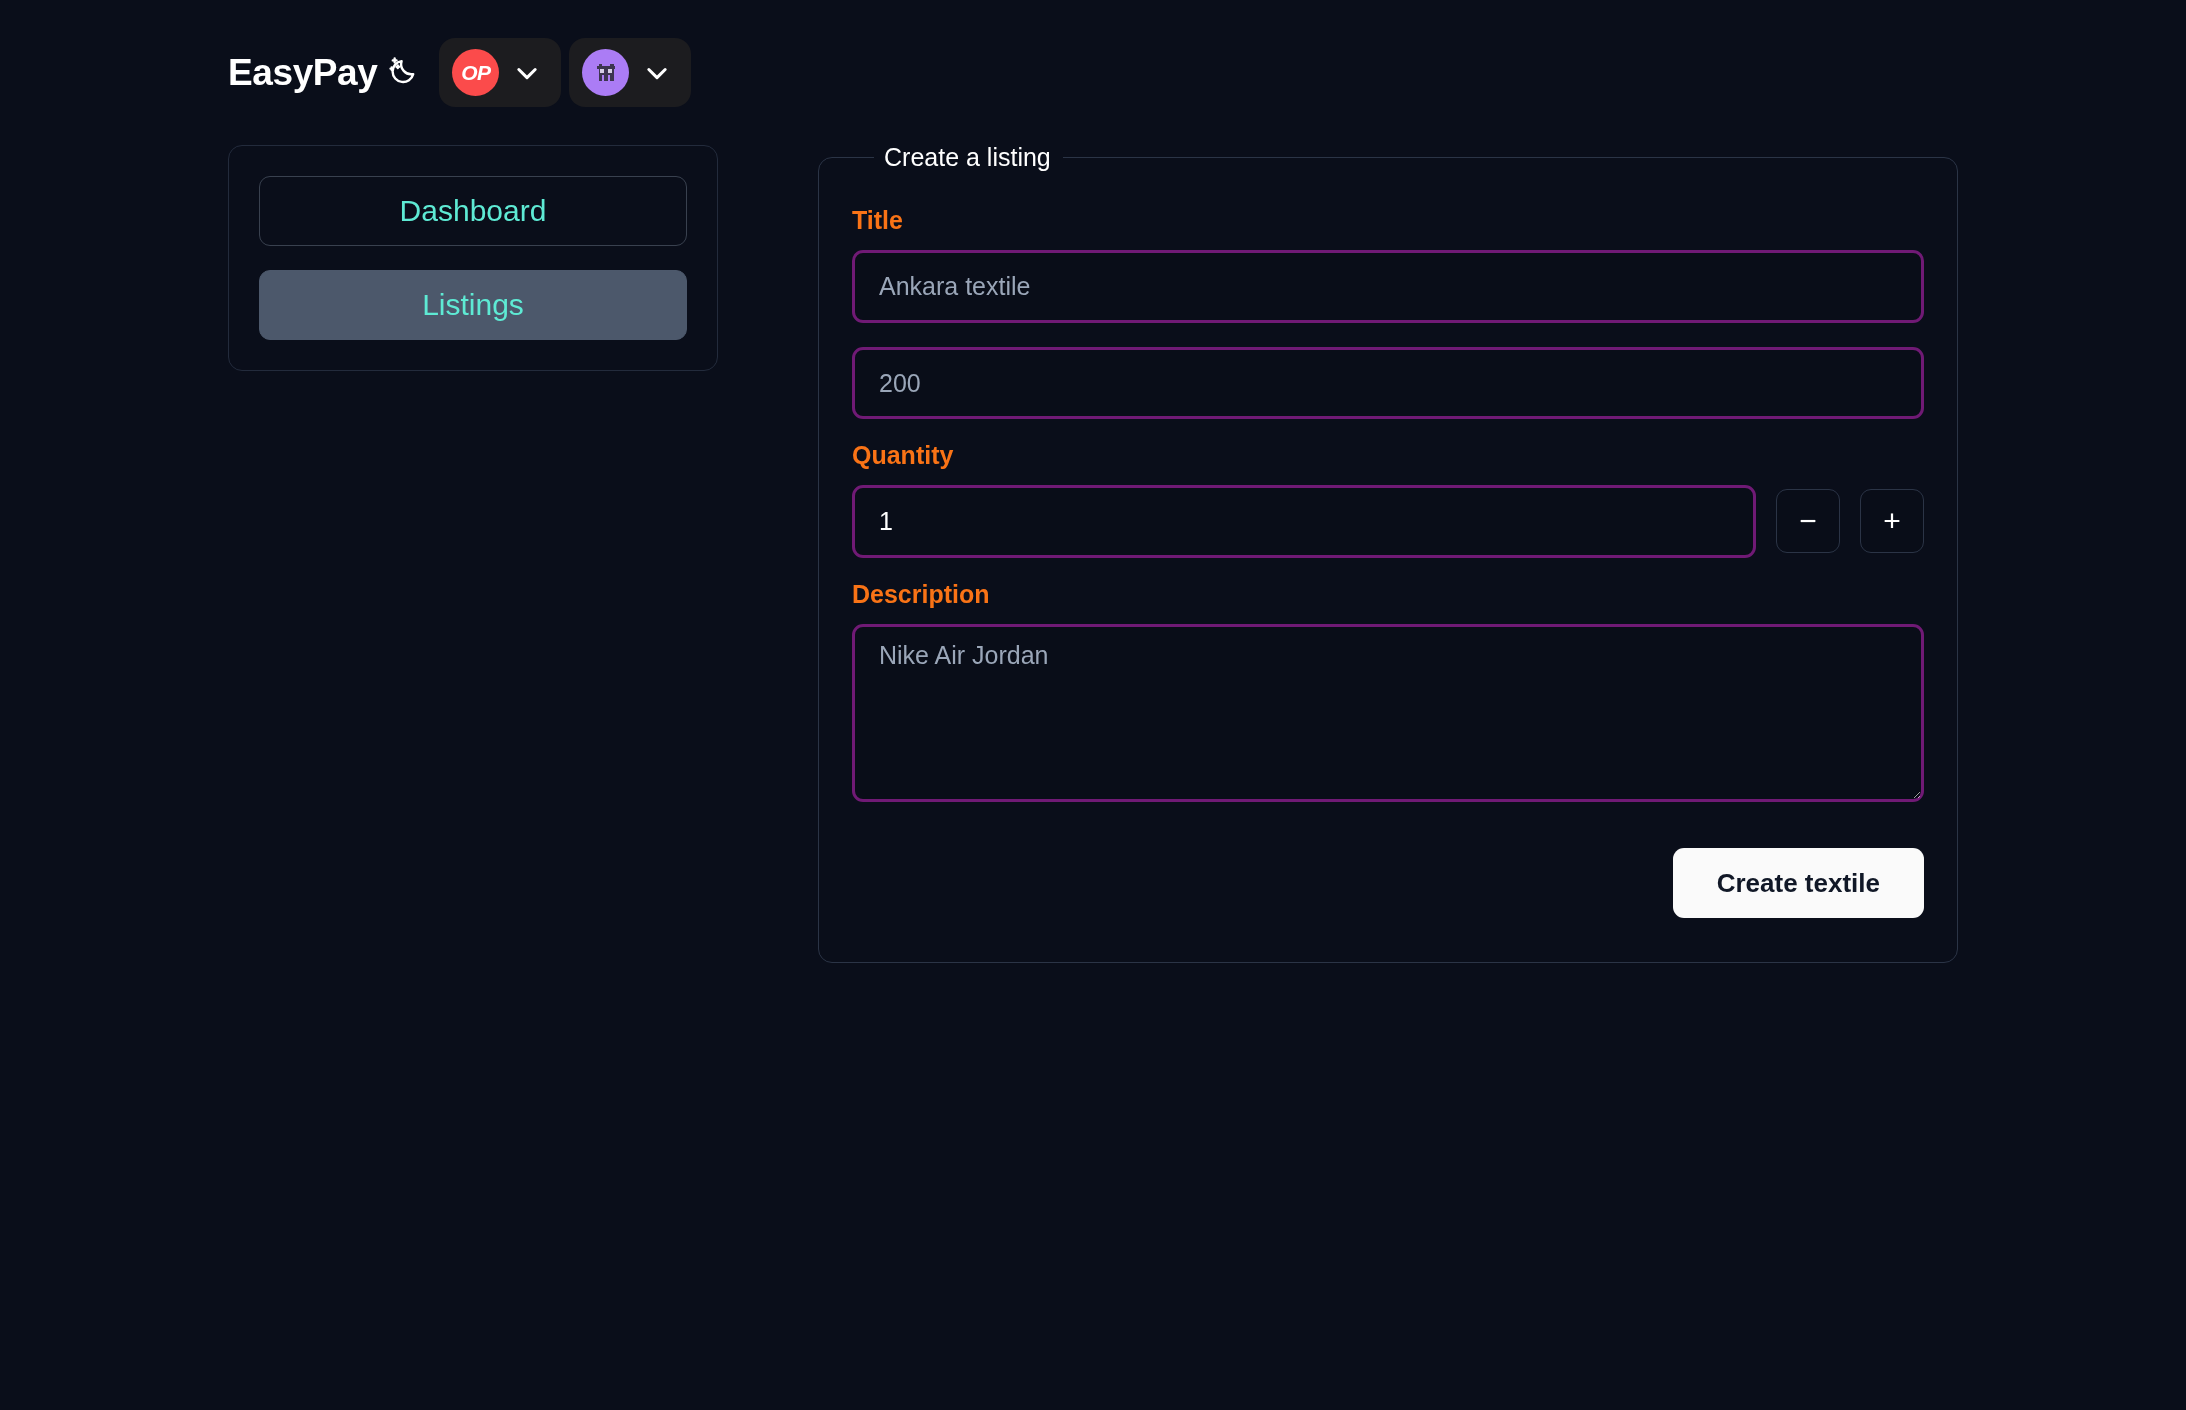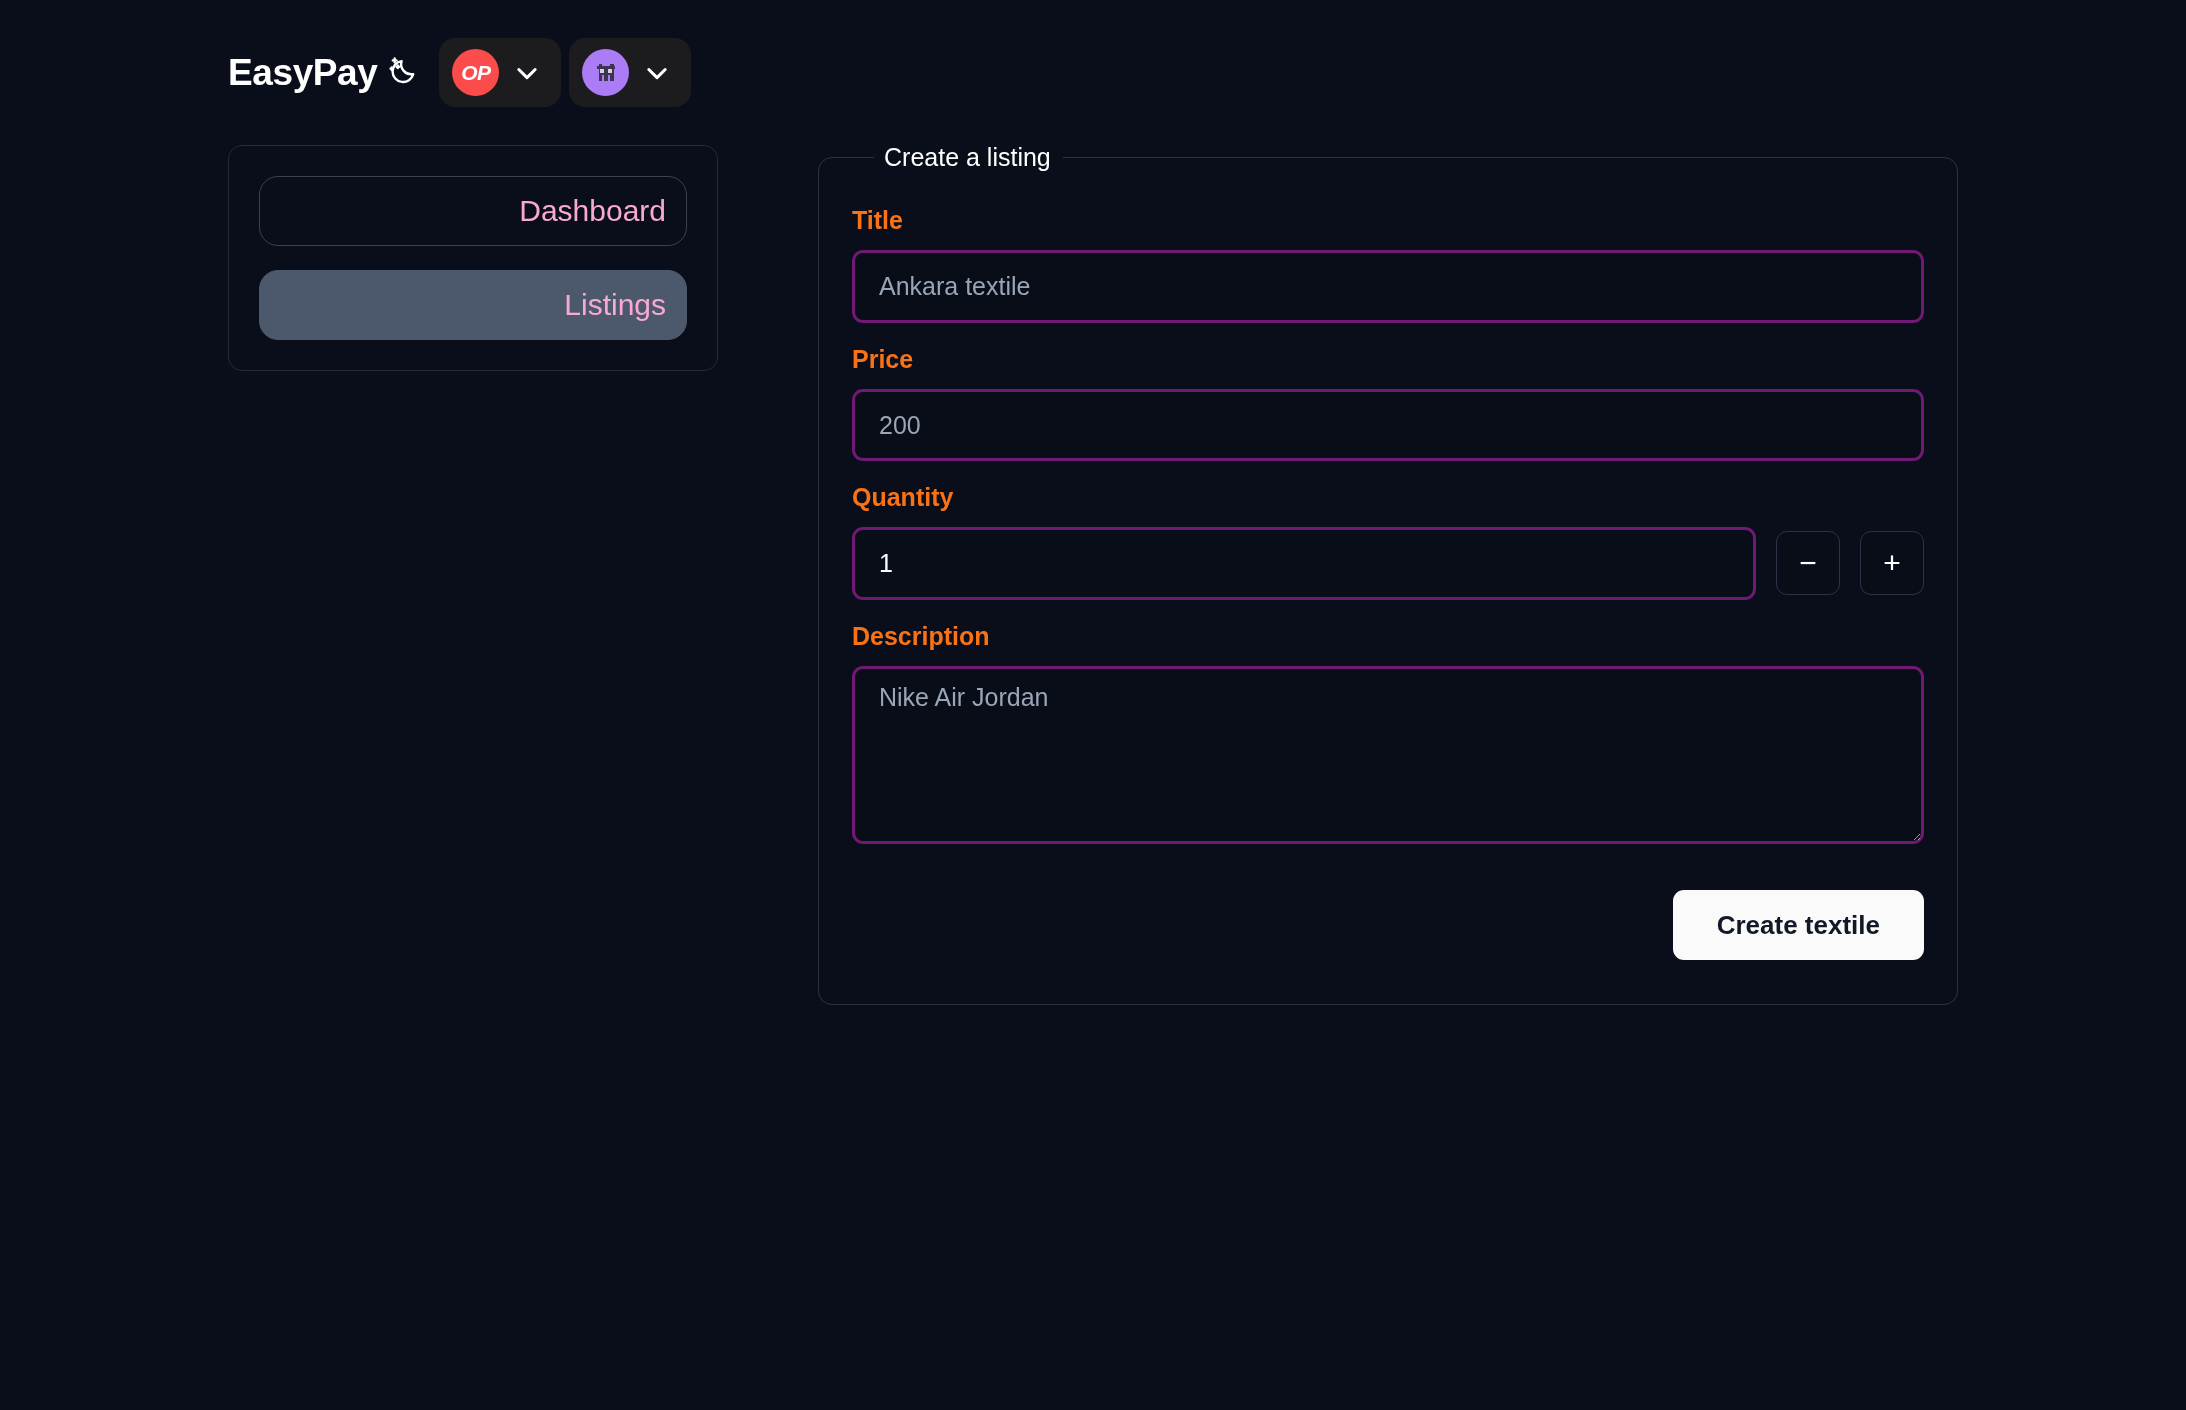--- a/index.html
+++ b/index.html
@@ -99,26 +99,26 @@
     width: 490px;
     flex: 0 0 490px;
     border: 1px solid #232b3c;
     border-radius: 14px;
     padding: 30px 30px;
     background: transparent;
   }
   .nav-item {
     display: block;
     width: 100%;
-    text-align: right;
+    text-align: center;
     font-size: 30px;
     font-family: "Liberation Sans", sans-serif;
-    color: #f9a8d4;
+    color: #5eead4;
     padding: 16px 20px;
-    border-radius: 19px;
+    border-radius: 11px;
     border: 1px solid transparent;
     background: transparent;
     cursor: pointer;
     line-height: 1.2;
   }
   .nav-item.idle {
     border-color: #39414f;
   }
   .nav-item.active {
     background: #4c586b;
@@ -285,21 +285,20 @@
   <div class="form-wrap">
     <fieldset class="card">
       <legend class="card-legend">Create a listing</legend>
 
       <div class="field">
         <label class="field-label">Title</label>
         <input class="control" type="text" value="" placeholder="Ankara textile" style="">
       </div>
 
       <div class="field">
-        <label class="field-label">Price</label>
         <input class="control" type="text" value="" placeholder="200" style="">
       </div>
 
       <div class="field">
         <label class="field-label">Quantity</label>
         <div class="qty-row">
           <input class="control" type="text" value="1" style="">
           <button class="step-btn">−</button>
           <button class="step-btn">+</button>
         </div>

